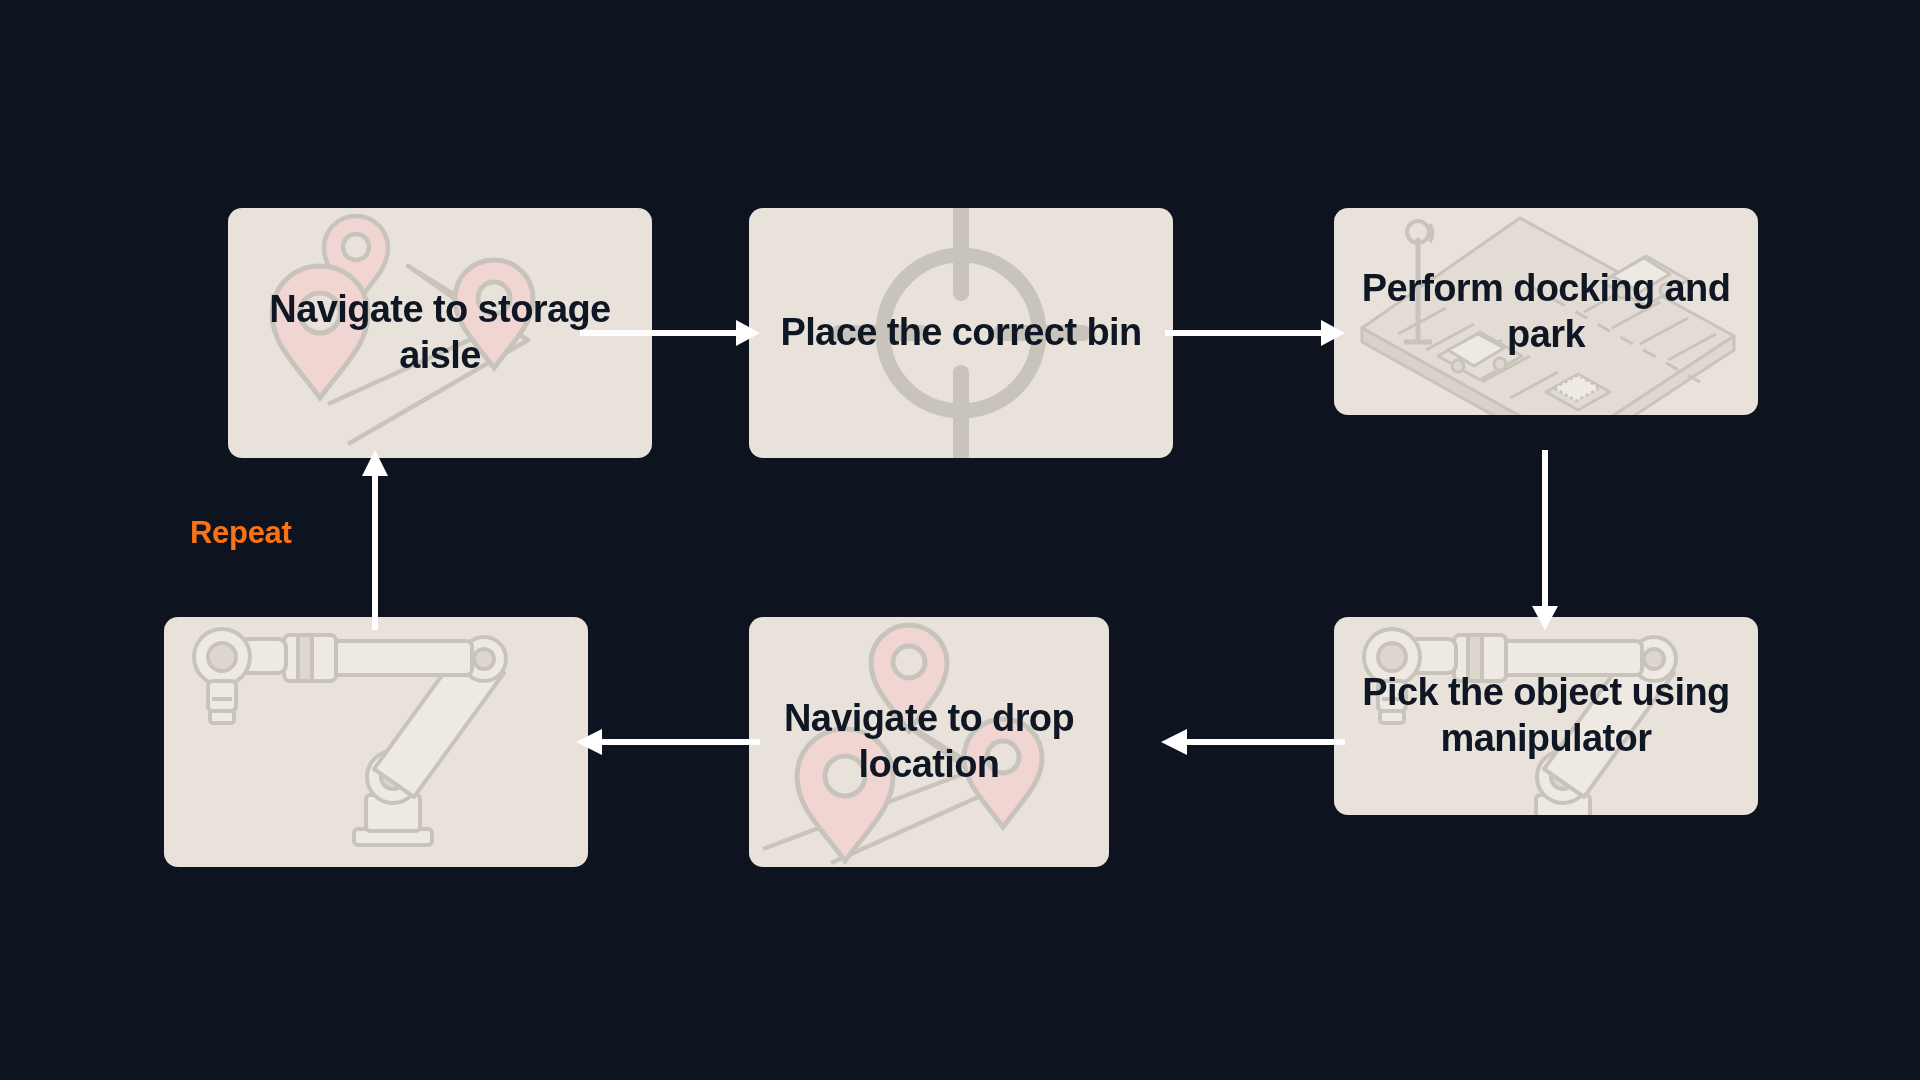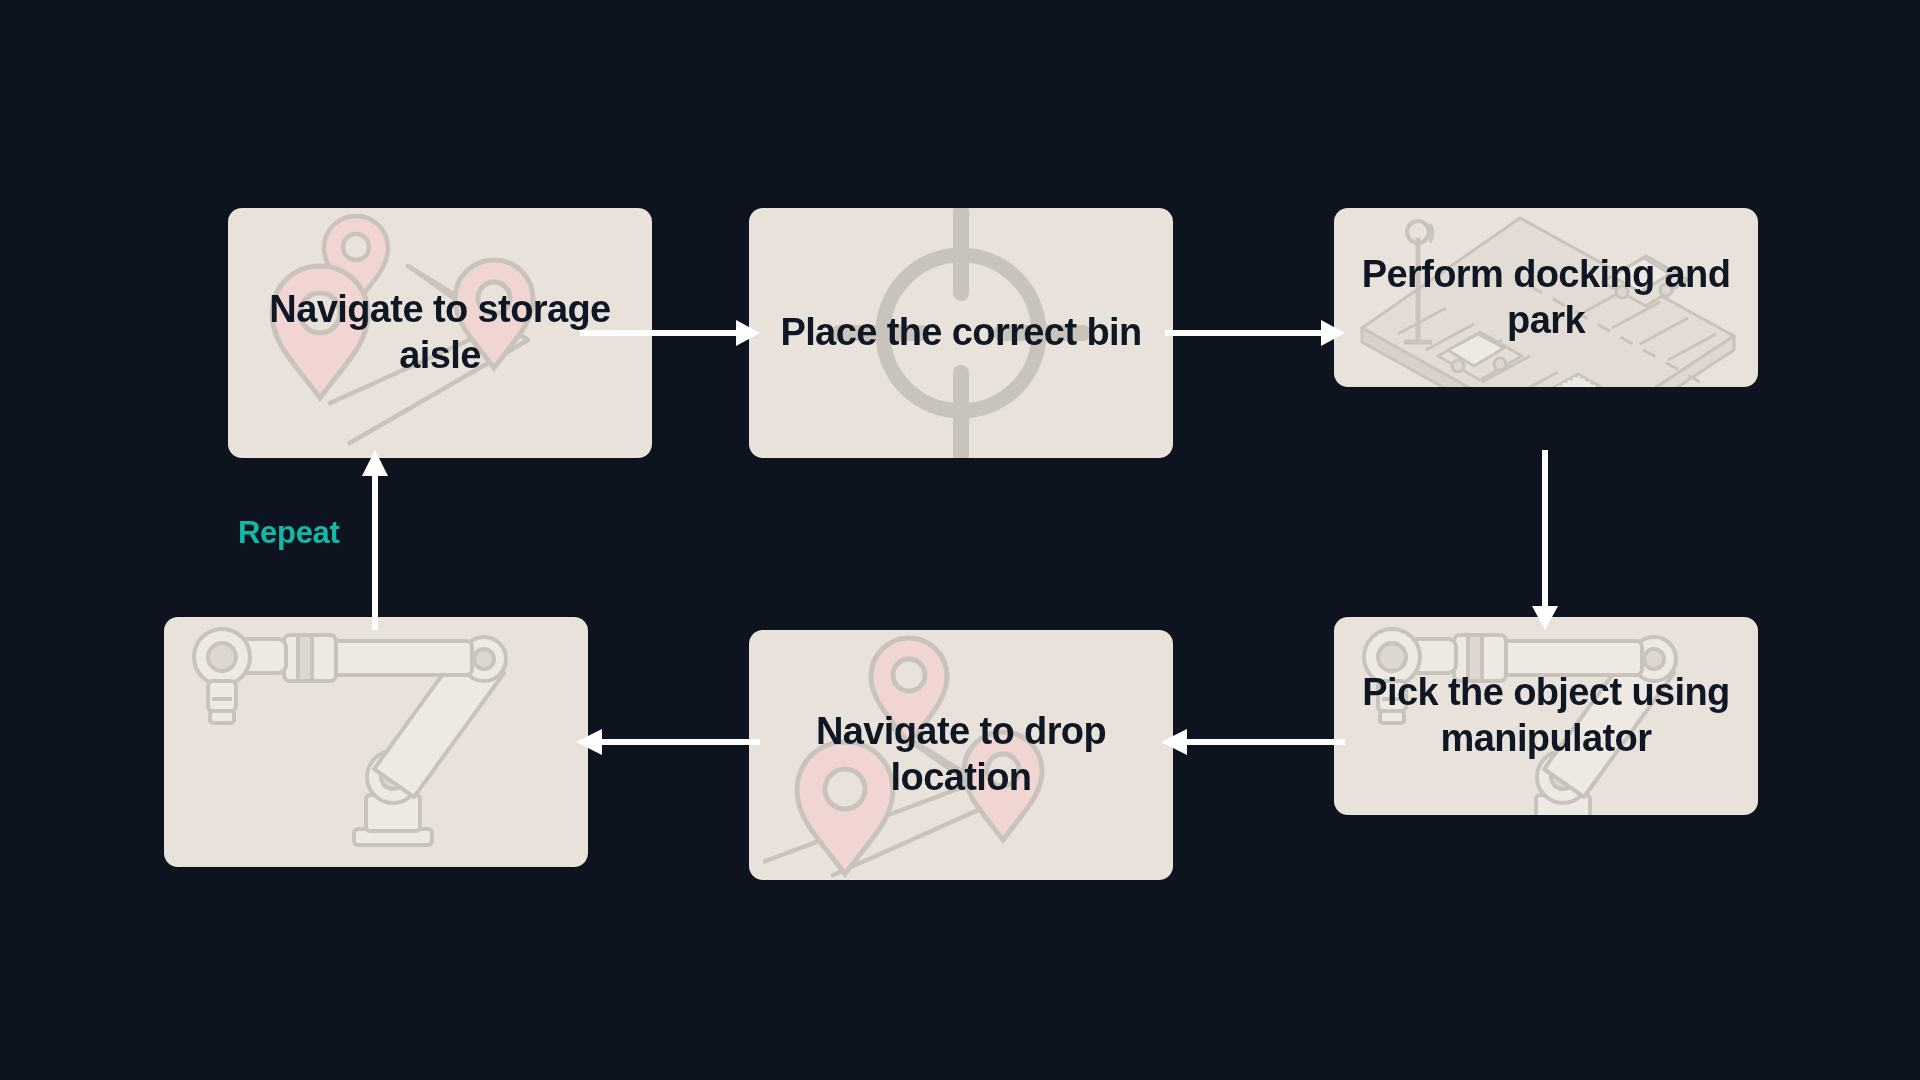--- a/index.html
+++ b/index.html
@@ -50,49 +50,48 @@
     line-height: 1.2;
     text-align: center;
     letter-spacing: -0.6px;
     padding: 0 14px;
     font-family: "Liberation Sans", sans-serif;
   }
 
   
   #node-navigate-storage { left: 180px;  top: 208px; width: 424px; height: 250px; margin-left: 48px; }
   #node-detect-bin       { left: 749px;  top: 208px; width: 424px; height: 250px; }
-  #node-dock-park        { left: 1334px; top: 208px; width: 424px; height: 179px; }
+  #node-dock-park        { left: 1334px; top: 208px; width: 424px; height: 207px; }
   #node-place-object     { left: 164px;  top: 617px; width: 424px; height: 250px; }
-  #node-navigate-drop    { left: 749px;  top: 630px; width: 424px; height: 250px; }
+  #node-navigate-drop    { left: 749px;  top: 617px; width: 360px; height: 250px; }
   #node-pick-object      { left: 1334px; top: 617px; width: 424px; height: 198px; }
 
   
   .connector {
     position: absolute;
     z-index: 4;
   }
   .connector svg { display: block; }
 
   #conn-1 { left: 580px;  top: 318px; width: 180px; height: 30px; }
   #conn-2 { left: 1165px; top: 318px; width: 180px; height: 30px; }
   #conn-3 { left: 1530px; top: 450px; width: 30px;  height: 180px; }
   #conn-4 { left: 1161px; top: 727px; width: 184px; height: 30px; }
   #conn-5 { left: 576px;  top: 727px; width: 184px; height: 30px; }
   #conn-6 { left: 360px;  top: 450px; width: 30px;  height: 180px; }
 
   .edge-label {
     position: absolute;
     z-index: 5;
-    color: #14b8a6;
+    color: #f97316;
     font-weight: bold;
     font-size: 31px;
     letter-spacing: -0.3px;
     white-space: nowrap;
     font-family: "Liberation Sans", sans-serif;
-    margin-left: 48px;
   }
   #label-repeat { left: 190px; top: 515px; }
 </style>
 </head>
 <body>
 
 <div id="canvas">
 
   <div class="node" id="node-navigate-storage">
     <div class="node-art">

